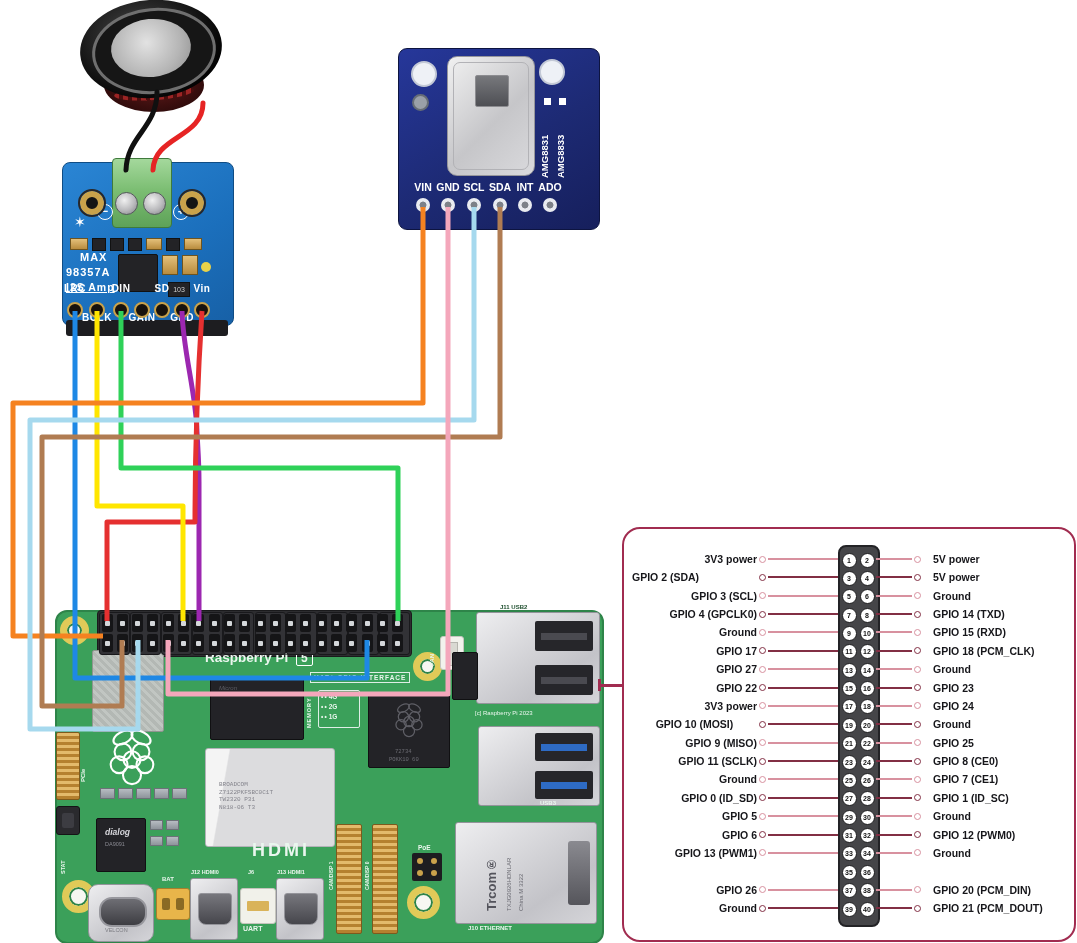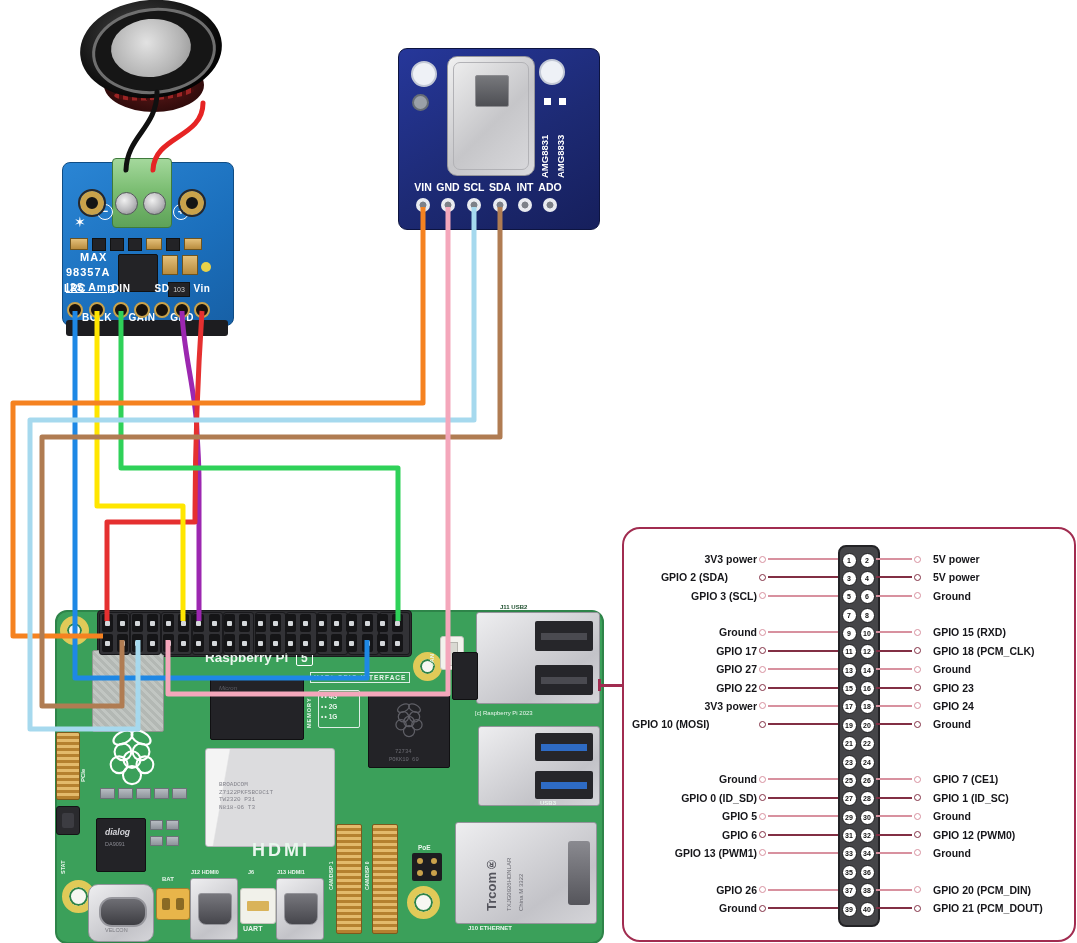--- a/index.html
+++ b/index.html
@@ -290,21 +290,21 @@
           <div class="pl-right" style="">
             <div class="pline" style="width: 36px; background: rgb(216, 145, 159);"></div>
             <div class="pcirc" style="border: 1.5px solid rgb(216, 145, 159); margin: 0px 2px;"></div>
             <div class="plabel" style="margin-left: 10px;">5V power</div>
           </div>
         </div>
         <div class="pinnum" style="left: 217.5px; top: 23.5px;">1</div>
         <div class="pinnum" style="left: 235.5px; top: 23.5px;">2</div>
         <div class="prow" style="top: 39.37px;">
           <div class="pl-left" style="">
-            <div class="plabel" style="flex: 1 1 0%; text-align: center;">GPIO 2 (SDA)</div>
+            <div class="plabel" style="flex: 1 1 0%; text-align: left;">GPIO 2 (SDA)</div>
             <div class="pcirc" style="border: 1.5px solid rgb(130, 47, 68); margin: 0px 2px;"></div>
             <div class="pline" style="width: 70px; background: rgb(130, 47, 68);"></div>
           </div>
           <div class="pl-mid" style=""></div>
           <div class="pl-right" style="">
             <div class="pline" style="width: 36px; background: rgb(130, 47, 68);"></div>
             <div class="pcirc" style="border: 1.5px solid rgb(130, 47, 68); margin: 0px 2px;"></div>
             <div class="plabel" style="margin-left: 10px;">5V power</div>
           </div>
         </div>
@@ -318,20 +318,33 @@
           </div>
           <div class="pl-mid" style=""></div>
           <div class="pl-right" style="">
             <div class="pline" style="width: 36px; background: rgb(216, 145, 159);"></div>
             <div class="pcirc" style="border: 1.5px solid rgb(216, 145, 159); margin: 0px 2px;"></div>
             <div class="plabel" style="margin-left: 10px;">Ground</div>
           </div>
         </div>
         <div class="pinnum" style="left: 217.5px; top: 60.24px;">5</div>
         <div class="pinnum" style="left: 235.5px; top: 60.24px;">6</div>
+        <div class="prow" style="top: 76.11px;">
+          <div class="pl-left" style="">
+            <div class="plabel" style="flex: 1 1 0%; text-align: right;">GPIO 4 (GPCLK0)</div>
+            <div class="pcirc" style="border: 1.5px solid rgb(130, 47, 68); margin: 0px 2px;"></div>
+            <div class="pline" style="width: 70px; background: rgb(130, 47, 68);"></div>
+          </div>
+          <div class="pl-mid" style=""></div>
+          <div class="pl-right" style="">
+            <div class="pline" style="width: 36px; background: rgb(130, 47, 68);"></div>
+            <div class="pcirc" style="border: 1.5px solid rgb(130, 47, 68); margin: 0px 2px;"></div>
+            <div class="plabel" style="margin-left: 10px;">GPIO 14 (TXD)</div>
+          </div>
+        </div>
         <div class="pinnum" style="left: 217.5px; top: 78.61px;">7</div>
         <div class="pinnum" style="left: 235.5px; top: 78.61px;">8</div>
         <div class="prow" style="top: 94.48px;">
           <div class="pl-left" style="">
             <div class="plabel" style="flex: 1 1 0%; text-align: right;">Ground</div>
             <div class="pcirc" style="border: 1.5px solid rgb(216, 145, 159); margin: 0px 2px;"></div>
             <div class="pline" style="width: 70px; background: rgb(216, 145, 159);"></div>
           </div>
           <div class="pl-mid" style=""></div>
           <div class="pl-right" style="">
@@ -397,35 +410,61 @@
           <div class="pl-right" style="">
             <div class="pline" style="width: 36px; background: rgb(216, 145, 159);"></div>
             <div class="pcirc" style="border: 1.5px solid rgb(216, 145, 159); margin: 0px 2px;"></div>
             <div class="plabel" style="margin-left: 10px;">GPIO 24</div>
           </div>
         </div>
         <div class="pinnum" style="left: 217.5px; top: 170.46px;">17</div>
         <div class="pinnum" style="left: 235.5px; top: 170.46px;">18</div>
         <div class="prow" style="top: 186.33px;">
           <div class="pl-left" style="">
-            <div class="plabel" style="flex: 1 1 0%; text-align: left;">GPIO 10 (MOSI)</div>
+            <div class="plabel" style="flex: 1 1 0%; text-align: center;">GPIO 10 (MOSI)</div>
             <div class="pcirc" style="border: 1.5px solid rgb(130, 47, 68); margin: 0px 2px;"></div>
             <div class="pline" style="width: 70px; background: rgb(130, 47, 68);"></div>
           </div>
           <div class="pl-mid" style=""></div>
           <div class="pl-right" style="">
             <div class="pline" style="width: 36px; background: rgb(130, 47, 68);"></div>
             <div class="pcirc" style="border: 1.5px solid rgb(130, 47, 68); margin: 0px 2px;"></div>
             <div class="plabel" style="margin-left: 10px;">Ground</div>
           </div>
         </div>
         <div class="pinnum" style="left: 217.5px; top: 188.83px;">19</div>
         <div class="pinnum" style="left: 235.5px; top: 188.83px;">20</div>
+        <div class="prow" style="top: 204.7px;">
+          <div class="pl-left" style="">
+            <div class="plabel" style="flex: 1 1 0%; text-align: right;">GPIO 9 (MISO)</div>
+            <div class="pcirc" style="border: 1.5px solid rgb(216, 145, 159); margin: 0px 2px;"></div>
+            <div class="pline" style="width: 70px; background: rgb(216, 145, 159);"></div>
+          </div>
+          <div class="pl-mid" style=""></div>
+          <div class="pl-right" style="">
+            <div class="pline" style="width: 36px; background: rgb(216, 145, 159);"></div>
+            <div class="pcirc" style="border: 1.5px solid rgb(216, 145, 159); margin: 0px 2px;"></div>
+            <div class="plabel" style="margin-left: 10px;">GPIO 25</div>
+          </div>
+        </div>
         <div class="pinnum" style="left: 217.5px; top: 207.2px;">21</div>
         <div class="pinnum" style="left: 235.5px; top: 207.2px;">22</div>
+        <div class="prow" style="top: 223.07px;">
+          <div class="pl-left" style="">
+            <div class="plabel" style="flex: 1 1 0%; text-align: right;">GPIO 11 (SCLK)</div>
+            <div class="pcirc" style="border: 1.5px solid rgb(130, 47, 68); margin: 0px 2px;"></div>
+            <div class="pline" style="width: 70px; background: rgb(130, 47, 68);"></div>
+          </div>
+          <div class="pl-mid" style=""></div>
+          <div class="pl-right" style="">
+            <div class="pline" style="width: 36px; background: rgb(130, 47, 68);"></div>
+            <div class="pcirc" style="border: 1.5px solid rgb(130, 47, 68); margin: 0px 2px;"></div>
+            <div class="plabel" style="margin-left: 10px;">GPIO 8 (CE0)</div>
+          </div>
+        </div>
         <div class="pinnum" style="left: 217.5px; top: 225.57px;">23</div>
         <div class="pinnum" style="left: 235.5px; top: 225.57px;">24</div>
         <div class="prow" style="top: 241.44px;">
           <div class="pl-left" style="">
             <div class="plabel" style="flex: 1 1 0%; text-align: right;">Ground</div>
             <div class="pcirc" style="border: 1.5px solid rgb(216, 145, 159); margin: 0px 2px;"></div>
             <div class="pline" style="width: 70px; background: rgb(216, 145, 159);"></div>
           </div>
           <div class="pl-mid" style=""></div>
           <div class="pl-right" style="">

